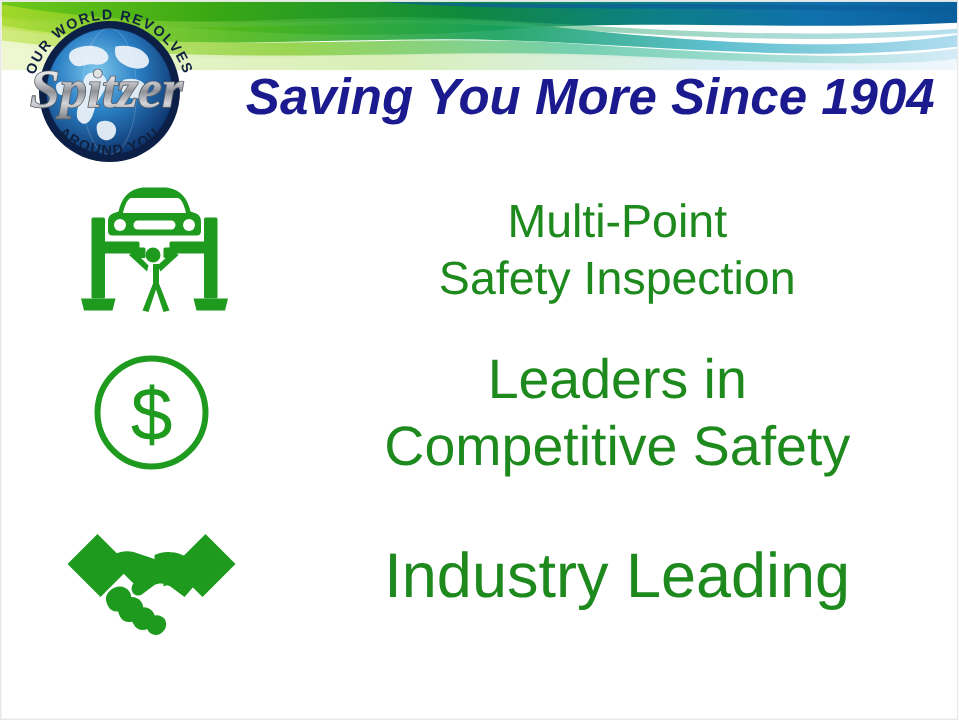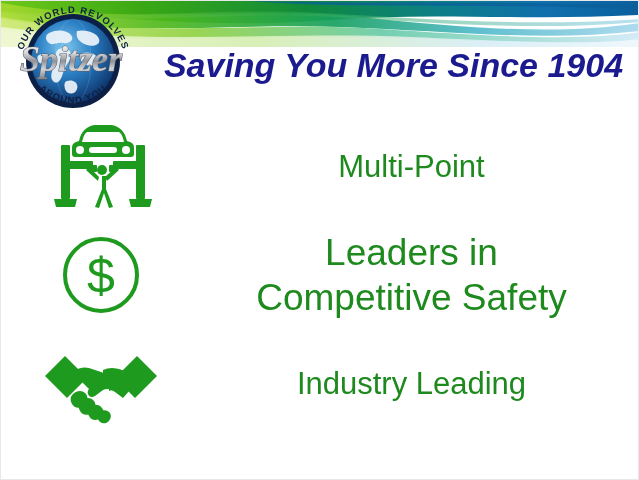--- a/index.html
+++ b/index.html
@@ -103,21 +103,21 @@
     padding-right: 18px;
   }
   .feature-text .ln { display: block; white-space: nowrap; }
 
   #row-inspection { height: 108px; }
   #row-pricing    { height: 108px; }
   #row-service    { height: 110px; }
 
   #row-inspection .feature-text { font-size: 31px; }
   #row-pricing .feature-text    { font-size: 37px; }
-  #row-service .feature-text    { font-size: 31px; }
+  #row-service .feature-text    { font-size: 42px; }
 </style>
 </head>
 <body>
 
 <div id="slide">
 
   <div class="wave-band">
     <svg viewBox="0 0 639 46" preserveAspectRatio="none" xmlns="http://www.w3.org/2000/svg">
       <defs>
         <linearGradient id="gA" x1="0" y1="0" x2="1" y2="0">
@@ -245,20 +245,21 @@
 
             <circle cx="53" cy="49" r="5"></circle>
             <path d="M53,55 L53,68 L46,86 L50,87 L55,72 L60,87 L64,86 L57,68 L57,55 Z"></path>
             <path d="M50,56 L40,46 L37,49 L49,60 Z"></path>
             <path d="M56,56 L67,46 L70,49 L58,60 Z"></path>
           </g>
         </svg>
       </div>
       <div class="feature-text">
         <span class="ln">Multi-Point</span>
+        <span class="ln">Safety Inspection</span>
       </div>
     </div>
 
     <div class="feature-row" id="row-pricing">
       <div class="feature-icon">
         <svg width="86" height="86" viewBox="0 0 86 86" xmlns="http://www.w3.org/2000/svg">
           <circle cx="43" cy="43" r="36" fill="none" stroke="#1e9a1e" stroke-width="4"></circle>
           <text x="43" y="61" text-anchor="middle" font-family="'Liberation Sans', sans-serif" font-size="50" font-weight="normal" fill="#1e9a1e">$</text>
         </svg>
       </div>

